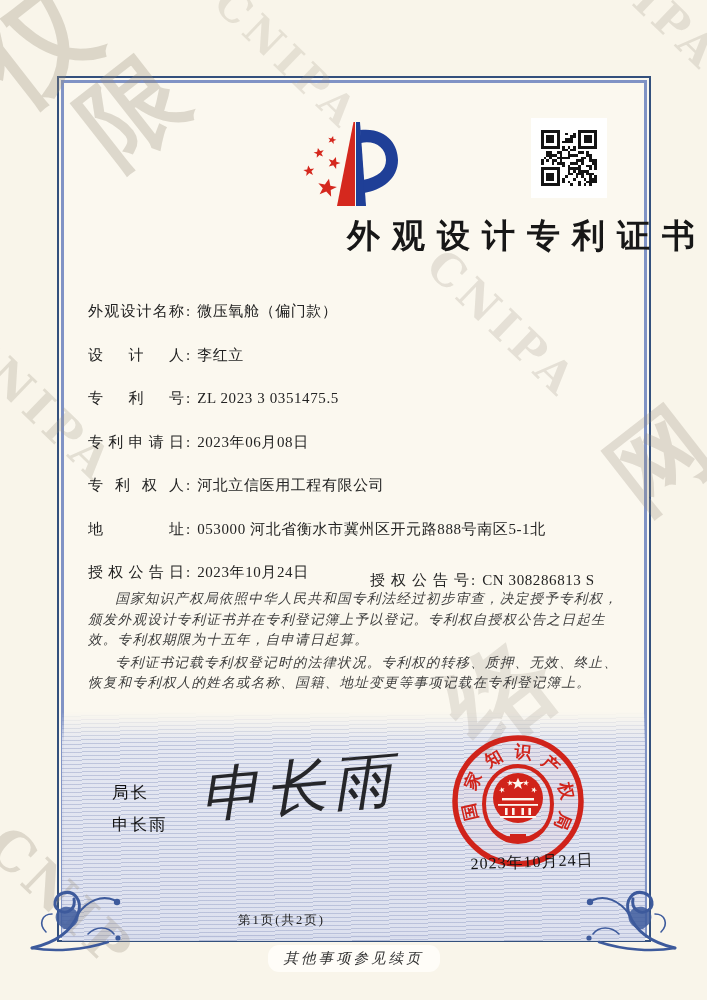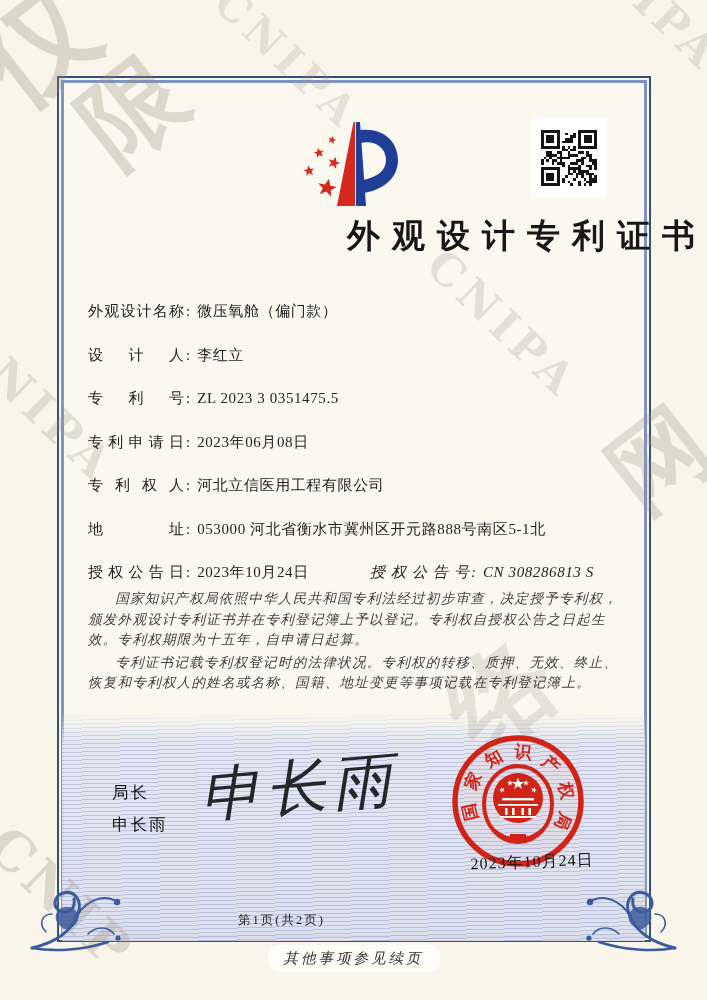--- a/index.html
+++ b/index.html
@@ -44,21 +44,21 @@
   .qr svg{width:56px;height:56px;}
   .doc-title{position:absolute;left:0;top:214px;width:707px;text-align:right;z-index:4;
       font-size:33px;font-weight:700;letter-spacing:12px;color:#171717;}
 
   
   .fields{position:absolute;left:88px;top:290px;width:545px;z-index:4;font-size:15px;color:#232323;}
   .frow{height:43.5px;line-height:43.5px;white-space:nowrap;position:relative;}
   .flabel{display:inline-block;width:97px;text-align:justify;text-align-last:justify;letter-spacing:1px;vertical-align:top;}
   .fcolon{display:inline-block;margin:0 7px 0 1px;}
   .fvalue{letter-spacing:.6px;}
-  .grant-group{position:absolute;left:282px;top:0;height:43.5px;line-height:43.5px;font-style:italic;}
+  .grant-group{position:absolute;left:282px;top:8px;height:43.5px;line-height:43.5px;}
   .grant-group .flabel{width:100px;}
 
   
   .body-text{position:absolute;left:88px;top:589px;width:537px;z-index:4;
       font-size:13.6px;line-height:20.5px;letter-spacing:1.2px;color:#404040;font-style:italic;}
   .body-text p{margin:0 0 2px 0;text-indent:2em;}
 
   
   .sig-title{position:absolute;left:112px;top:782px;z-index:4;font-family:"Liberation Sans","DejaVu Sans",sans-serif;
       font-size:16.5px;letter-spacing:2px;color:#121212;}

